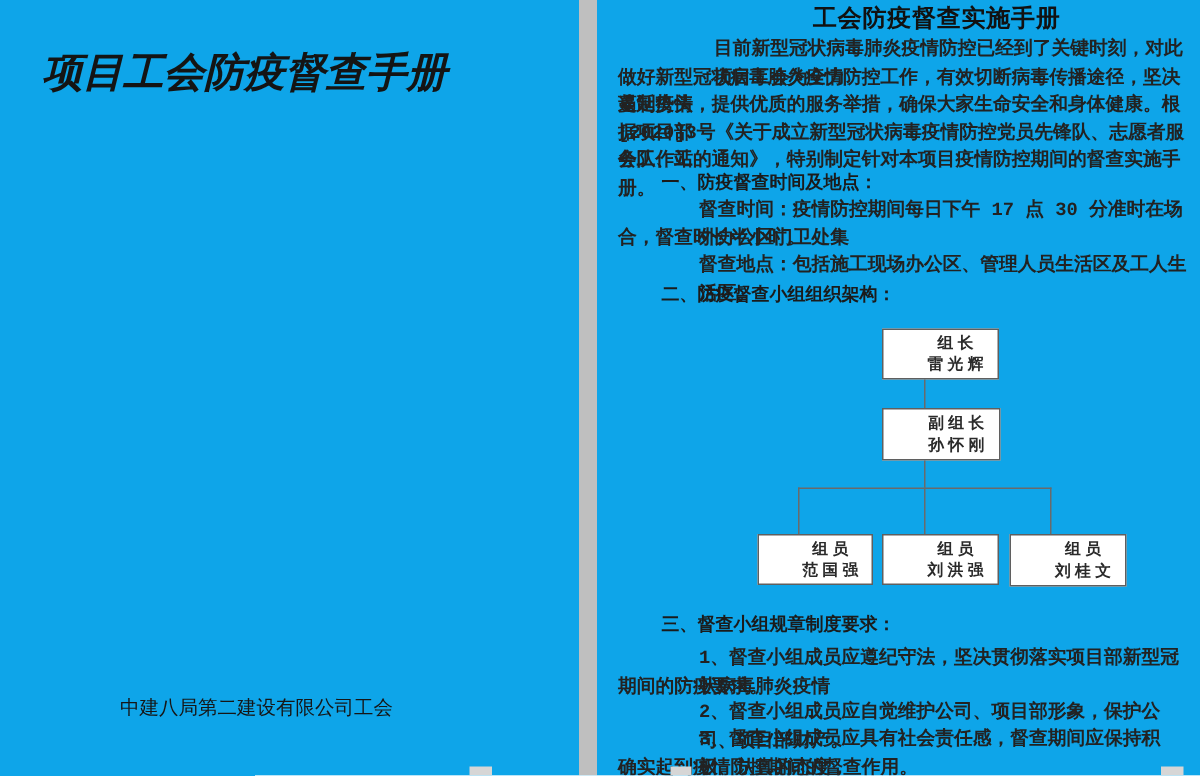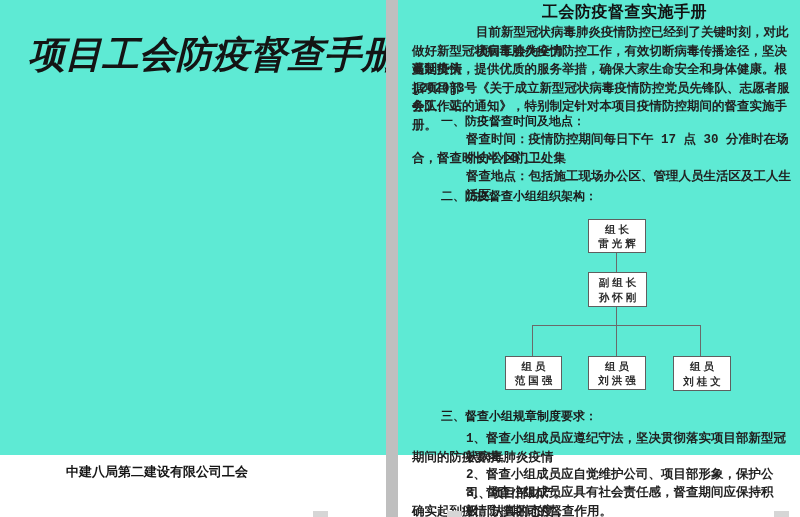--- a/index.html
+++ b/index.html
@@ -2,55 +2,55 @@
 <html><head>
 <meta charset="utf-8">
 <style>
   html,body{margin:0;padding:0;background:#ffffff;}
   #canvas{
     position:relative;width:800px;height:517px;overflow:hidden;
     background:#ffffff;
     font-family:"Liberation Sans","DejaVu Sans",sans-serif;
     color:#1a1a1a;
   }
-  .page{position:absolute;top:0;height:455px;background:#5eead4;}
+  .page{position:absolute;top:0;height:517px;background:#0ea5e9;}
   #page-left{left:0;width:386px;}
   #page-right{left:398px;width:402px;}
   .page-gap{position:absolute;top:0;left:386px;width:12px;height:517px;background:#bfbfbf;}
 
   
   .doc-title-left{
     position:absolute;left:28px;top:30px;width:330px;
     font-family:Liberation Mono, monospace;
     font-style:italic;font-weight:bold;
-    font-size:37px;letter-spacing:0px;color:#141414;white-space:nowrap;
+    font-size:27px;letter-spacing:0px;color:#141414;white-space:nowrap;
   }
   .doc-footer-left{
-    position:absolute;left:66px;top:463px;
-    font-size:13px;font-weight:bold;color:#161616;white-space:nowrap;
+    position:absolute;left:80px;top:463px;
+    font-size:13px;font-weight:normal;color:#161616;white-space:nowrap;
   }
 
   
   .rp{position:absolute;white-space:nowrap;}
   .rp-title{
     left:144px;top:2px;
     font-family:"Liberation Serif","DejaVu Serif",serif;
     font-size:16px;font-weight:bold;letter-spacing:0.5px;color:#111;
   }
   .body-line{font-size:12.5px;font-weight:bold;color:#222;line-height:18.5px;height:18.5px;font-family:Liberation Mono, monospace;}
   .blk{position:absolute;left:14px;width:384px;}
   .indent-first{padding-left:64px;}
   .indent-para{padding-left:54px;}
   .heading-line{font-size:12px;font-weight:bold;color:#1b1b1b;line-height:18.5px;height:18.5px;padding-left:29px;}
 
   
   .org-box{
     position:absolute;border:1px solid #5f5f5f;background:#fff;
     display:flex;flex-direction:column;justify-content:space-evenly;align-items:center;
-    font-size:10.5px;font-weight:bold;color:#2a2a2a;line-height:12px;white-space:nowrap;
+    font-size:10.5px;font-weight:bold;color:#2a2a2a;line-height:12px;white-space:nowrap;padding-left:20px;
   }
   .org-line{position:absolute;background:#6a6a6a;}
 
   
   .corner-mark{position:absolute;background:#d6d6d6;}
 </style>
 </head>
 <body>
 
 <div id="canvas">

